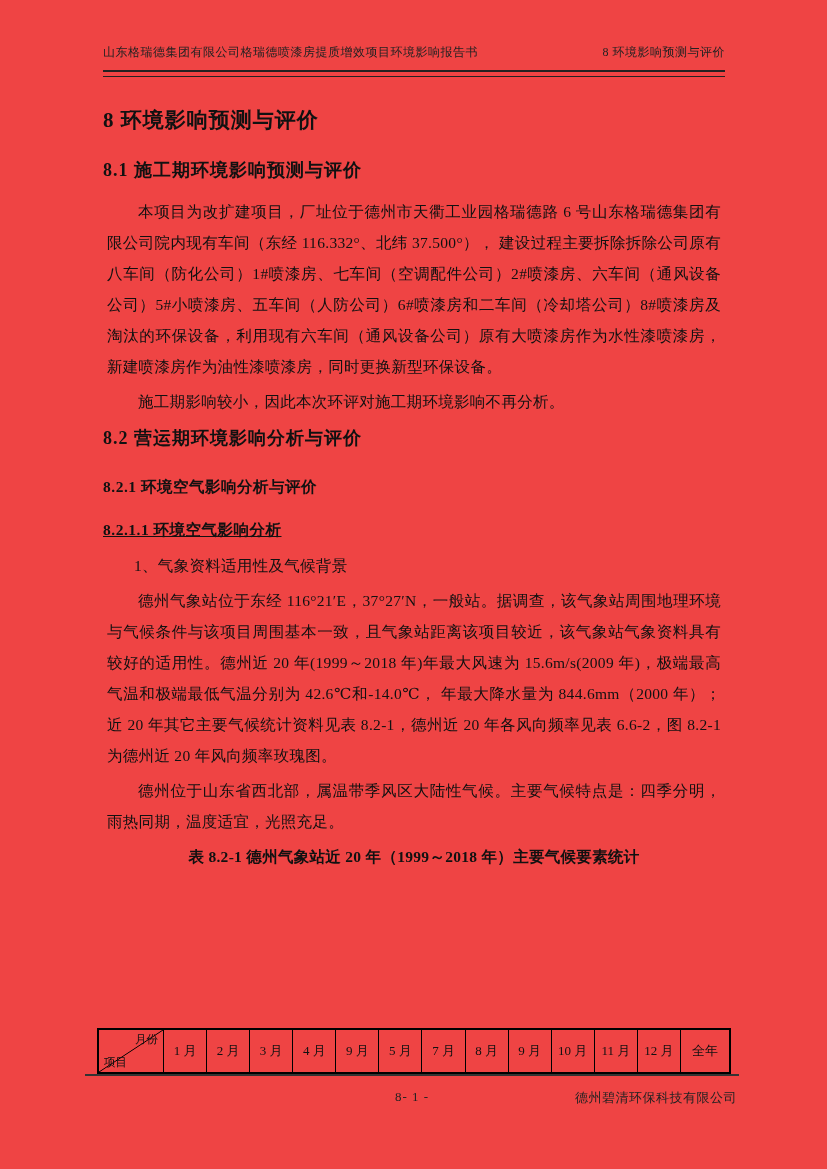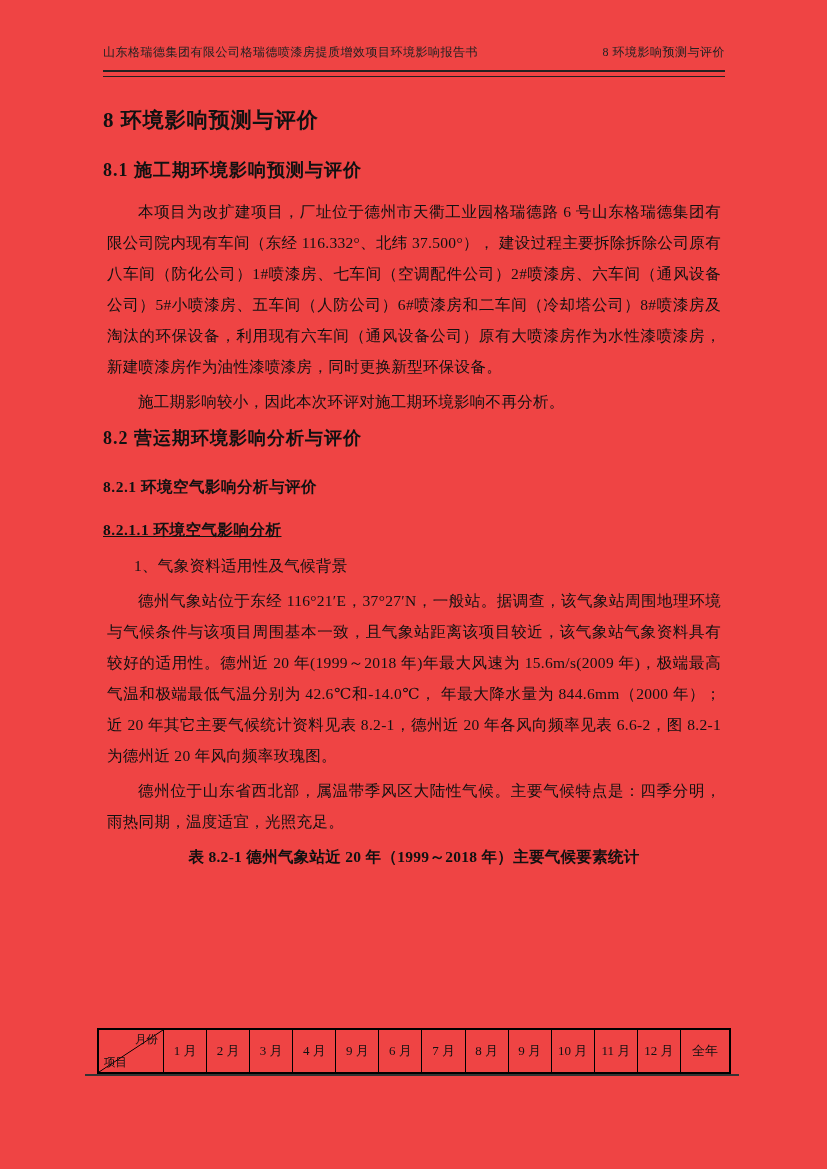--- a/index.html
+++ b/index.html
@@ -191,29 +191,33 @@
         <tr>
       <td class="corner">
         <span class="c-top">月份</span>
         <span class="c-bottom">项目</span>
       </td>
       <td>1 月</td>
       <td>2 月</td>
       <td>3 月</td>
       <td>4 月</td>
       <td>9 月</td>
-      <td>6 月</td>
+      <td>5 月</td>
       <td>7 月</td>
       <td>8 月</td>
       <td>9 月</td>
       <td>10 月</td>
       <td>11 月</td>
       <td>12 月</td>
       <td class="yr">全年</td>
     </tr>
   </tbody>
     </table>
 
   <div class="pg-footer">
     <div class="footer-rule"></div>
+    <div class="footer-row">
+      <span class="page-num">8- 1 -</span>
+      <span class="footer-company">德州碧清环保科技有限公司</span>
+    </div>
   </div>
 
 </div>
 
 </body></html>

